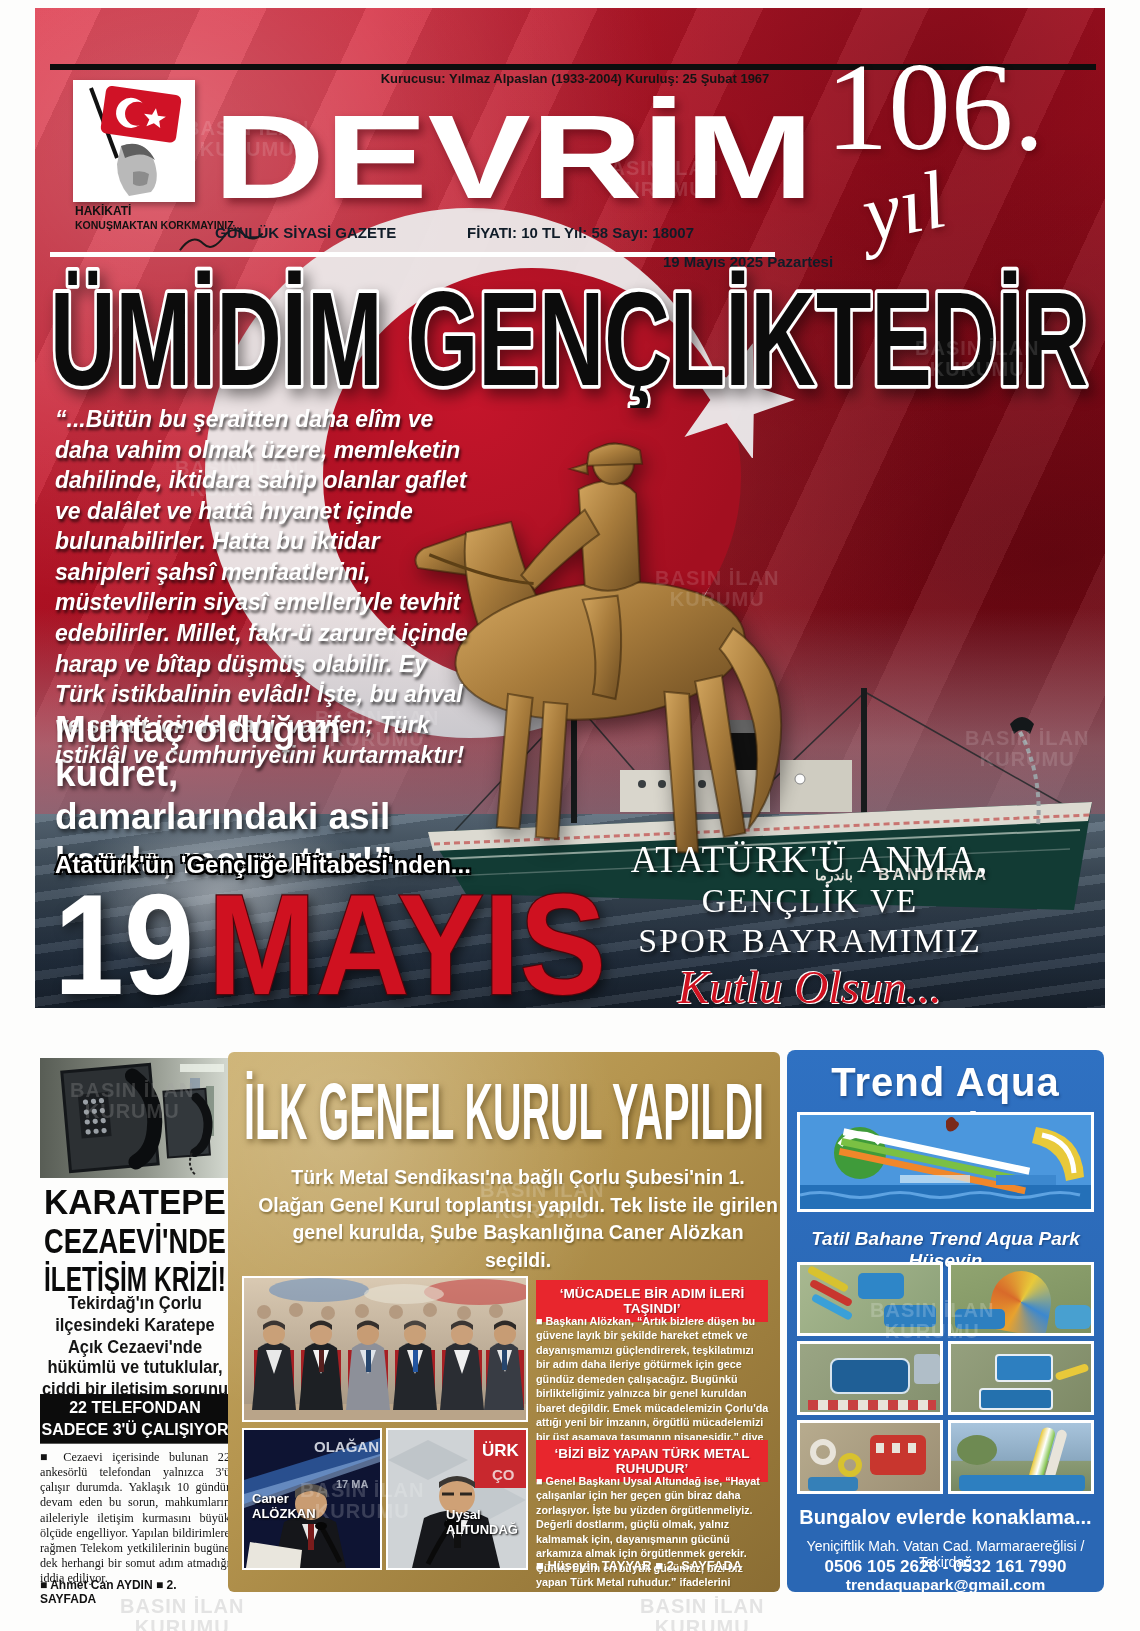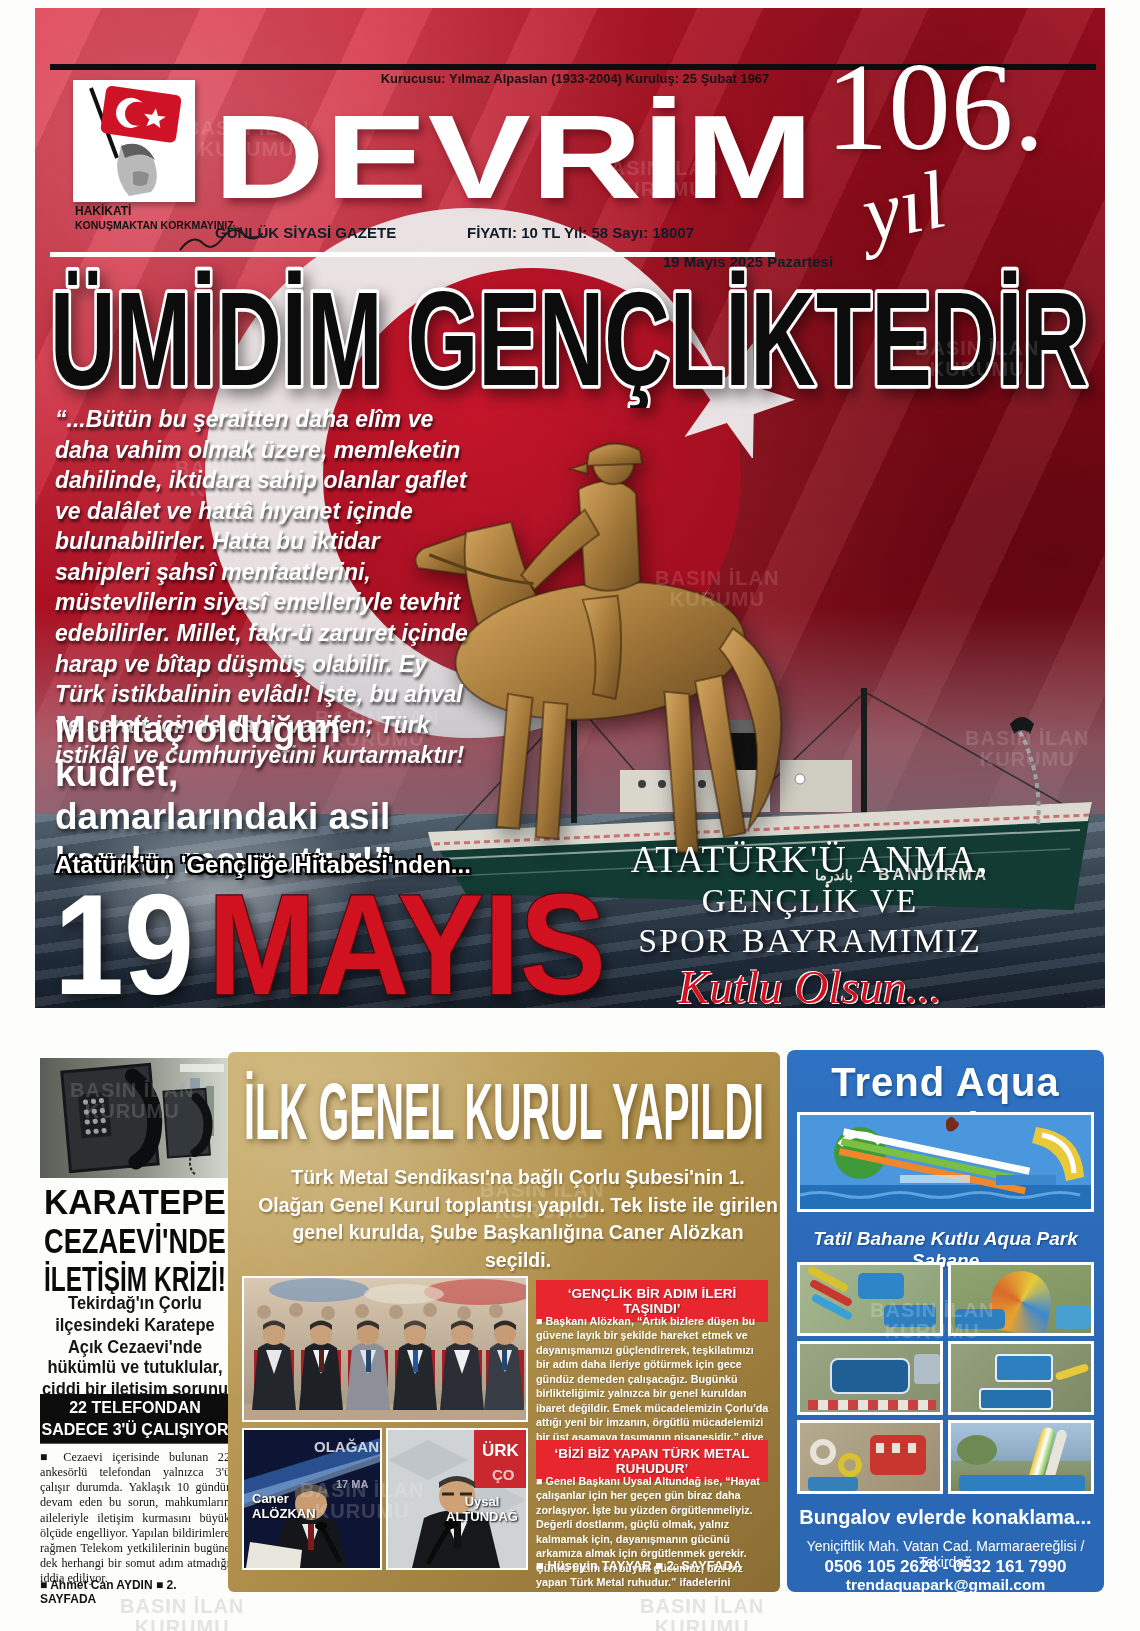--- a/index.html
+++ b/index.html
@@ -420,26 +420,26 @@
         <text x="104" y="50" font-size="15" font-weight="900" fill="#f2d8d8" opacity=".9">ÇO</text>
         <path d="M24 138 L36 88 Q68 72 100 88 L112 138 Z" fill="#17181c"></path>
         <polygon points="58,90 80,90 69,116" fill="#f0f0f0"></polygon>
         <rect x="66" y="90" width="7" height="28" fill="#101010"></rect>
         <circle cx="69" cy="66" r="18" fill="#cfa176"></circle>
         <path d="M51 58 Q69 44 87 58 L87 52 Q69 40 51 52 Z" fill="#3b3733"></path>
         <path d="M54 64 h12 m6 0 h12" stroke="#2c2620" stroke-width="3" fill="none"></path>
         <path d="M40 134 Q52 110 62 96" stroke="#0a0a0a" stroke-width="5" fill="none"></path>
         <ellipse cx="63" cy="94" rx="7" ry="5" fill="#060606"></ellipse>
       </svg>
-      <div class="cap" style="right:8px; top:65px; text-align:center;">
+      <div class="cap" style="right:8px; top:78px; text-align:left;">
         <span>Uysal</span><br><span>ALTUNDAĞ</span>
       </div>
     </div>
 
-    <div class="redhead" style="top:228px;">‘GENÇLİK BİR ADIM İLERİ TAŞINDI’</div>
+    <div class="redhead" style="top:228px;">‘MÜCADELE BİR ADIM İLERİ TAŞINDI’</div>
     <div class="ubody" style="top:262px;">■  Başkanı Alözkan, “Artık bizlere düşen bu güvene layık bir şekilde hareket etmek ve dayanışmamızı güçlendirerek, teşkilatımızı bir adım daha ileriye götürmek için gece gündüz demeden çalışacağız. Bugünkü birlikteliğimiz yalnızca bir genel kuruldan ibaret değildir. Emek mücadelemizin Çorlu'da attığı yeni bir imzanın, örgütlü mücadelemizi bir üst aşamaya taşımanın nişanesidir.” diye konuştu.</div>
     <div class="redhead" style="top:388px;">‘BİZİ BİZ YAPAN TÜRK METAL RUHUDUR’</div>
     <div class="ubody" style="top:422px;">■  Genel Başkanı Uysal Altundağ ise, “Hayat çalışanlar için her geçen gün biraz daha zorlaşıyor. İşte bu yüzden örgütlenmeliyiz. Değerli dostlarım, güçlü olmak, yalnız kalmamak için, dayanışmanın gücünü arkamıza almak için örgütlenmek gerekir. Çünkü bizim en büyük gücümüz, bizi biz yapan Türk Metal ruhudur.” ifadelerini kullandı.</div>
     <div class="ubyline">■ Hüseyin TAYYAR ■ 2. SAYFADA</div>
   </div>
 
   <div class="ad">
     <div class="ad-title">Trend Aqua Park</div>
     <div class="ad-main">
       <svg width="291" height="94" viewBox="0 0 291 94">
@@ -453,21 +453,21 @@
           <rect x="40" y="46" width="190" height="7" fill="#7bc043"></rect>
           <rect x="40" y="56" width="190" height="7" fill="#f0872a"></rect>
         </g>
         <path d="M236 12 Q282 18 284 62 L266 66 Q262 34 232 28 Z" fill="#e8c93a"></path>
         <path d="M242 20 Q272 26 274 58" stroke="#fff" stroke-width="5" fill="none"></path>
         <rect x="196" y="60" width="60" height="10" fill="#3c88cf"></rect>
         <path d="M146 6 q6 -8 10 0 q6 2 0 8 q-8 6 -10 -2 Z" fill="#7a2a1a"></path>
         <rect x="100" y="60" width="70" height="8" fill="#d8ecf8" opacity=".7"></rect>
       </svg>
     </div>
-    <div class="ad-tag">Tatil Bahane Kutlu Aqua Park Şahane</div>
+    <div class="ad-tag">Tatil Bahane Trend Aqua Park Hüseyin</div>
 
     <div class="gcell" style="left:10px; top:212px; background:linear-gradient(135deg,#a8b890,#8ba077);">
       <div class="abs" style="left:58px; top:8px; width:46px; height:26px; background:#2e86c8; border-radius:5px;"></div>
       <div class="abs" style="left:84px; top:40px; width:52px; height:22px; background:#2d7fc0; border-radius:5px;"></div>
       <div class="abs" style="left:6px; top:10px; width:44px; height:8px; background:#d8c22f; border-radius:4px; transform:rotate(28deg);"></div>
       <div class="abs" style="left:8px; top:24px; width:46px; height:8px; background:#c8362e; border-radius:4px; transform:rotate(28deg);"></div>
       <div class="abs" style="left:10px; top:38px; width:44px; height:8px; background:#3aa0d8; border-radius:4px; transform:rotate(28deg);"></div>
     </div>
     <div class="gcell" style="left:161px; top:212px; background:linear-gradient(160deg,#90a470,#7c9060);">
       <div class="abs" style="left:40px; top:6px; width:60px; height:62px; background:conic-gradient(from 200deg,#e8a22e,#d86a2a,#e8c93a,#3c88cf,#e8a22e); border-radius:50% 50% 8px 8px; transform:rotate(10deg);"></div>

